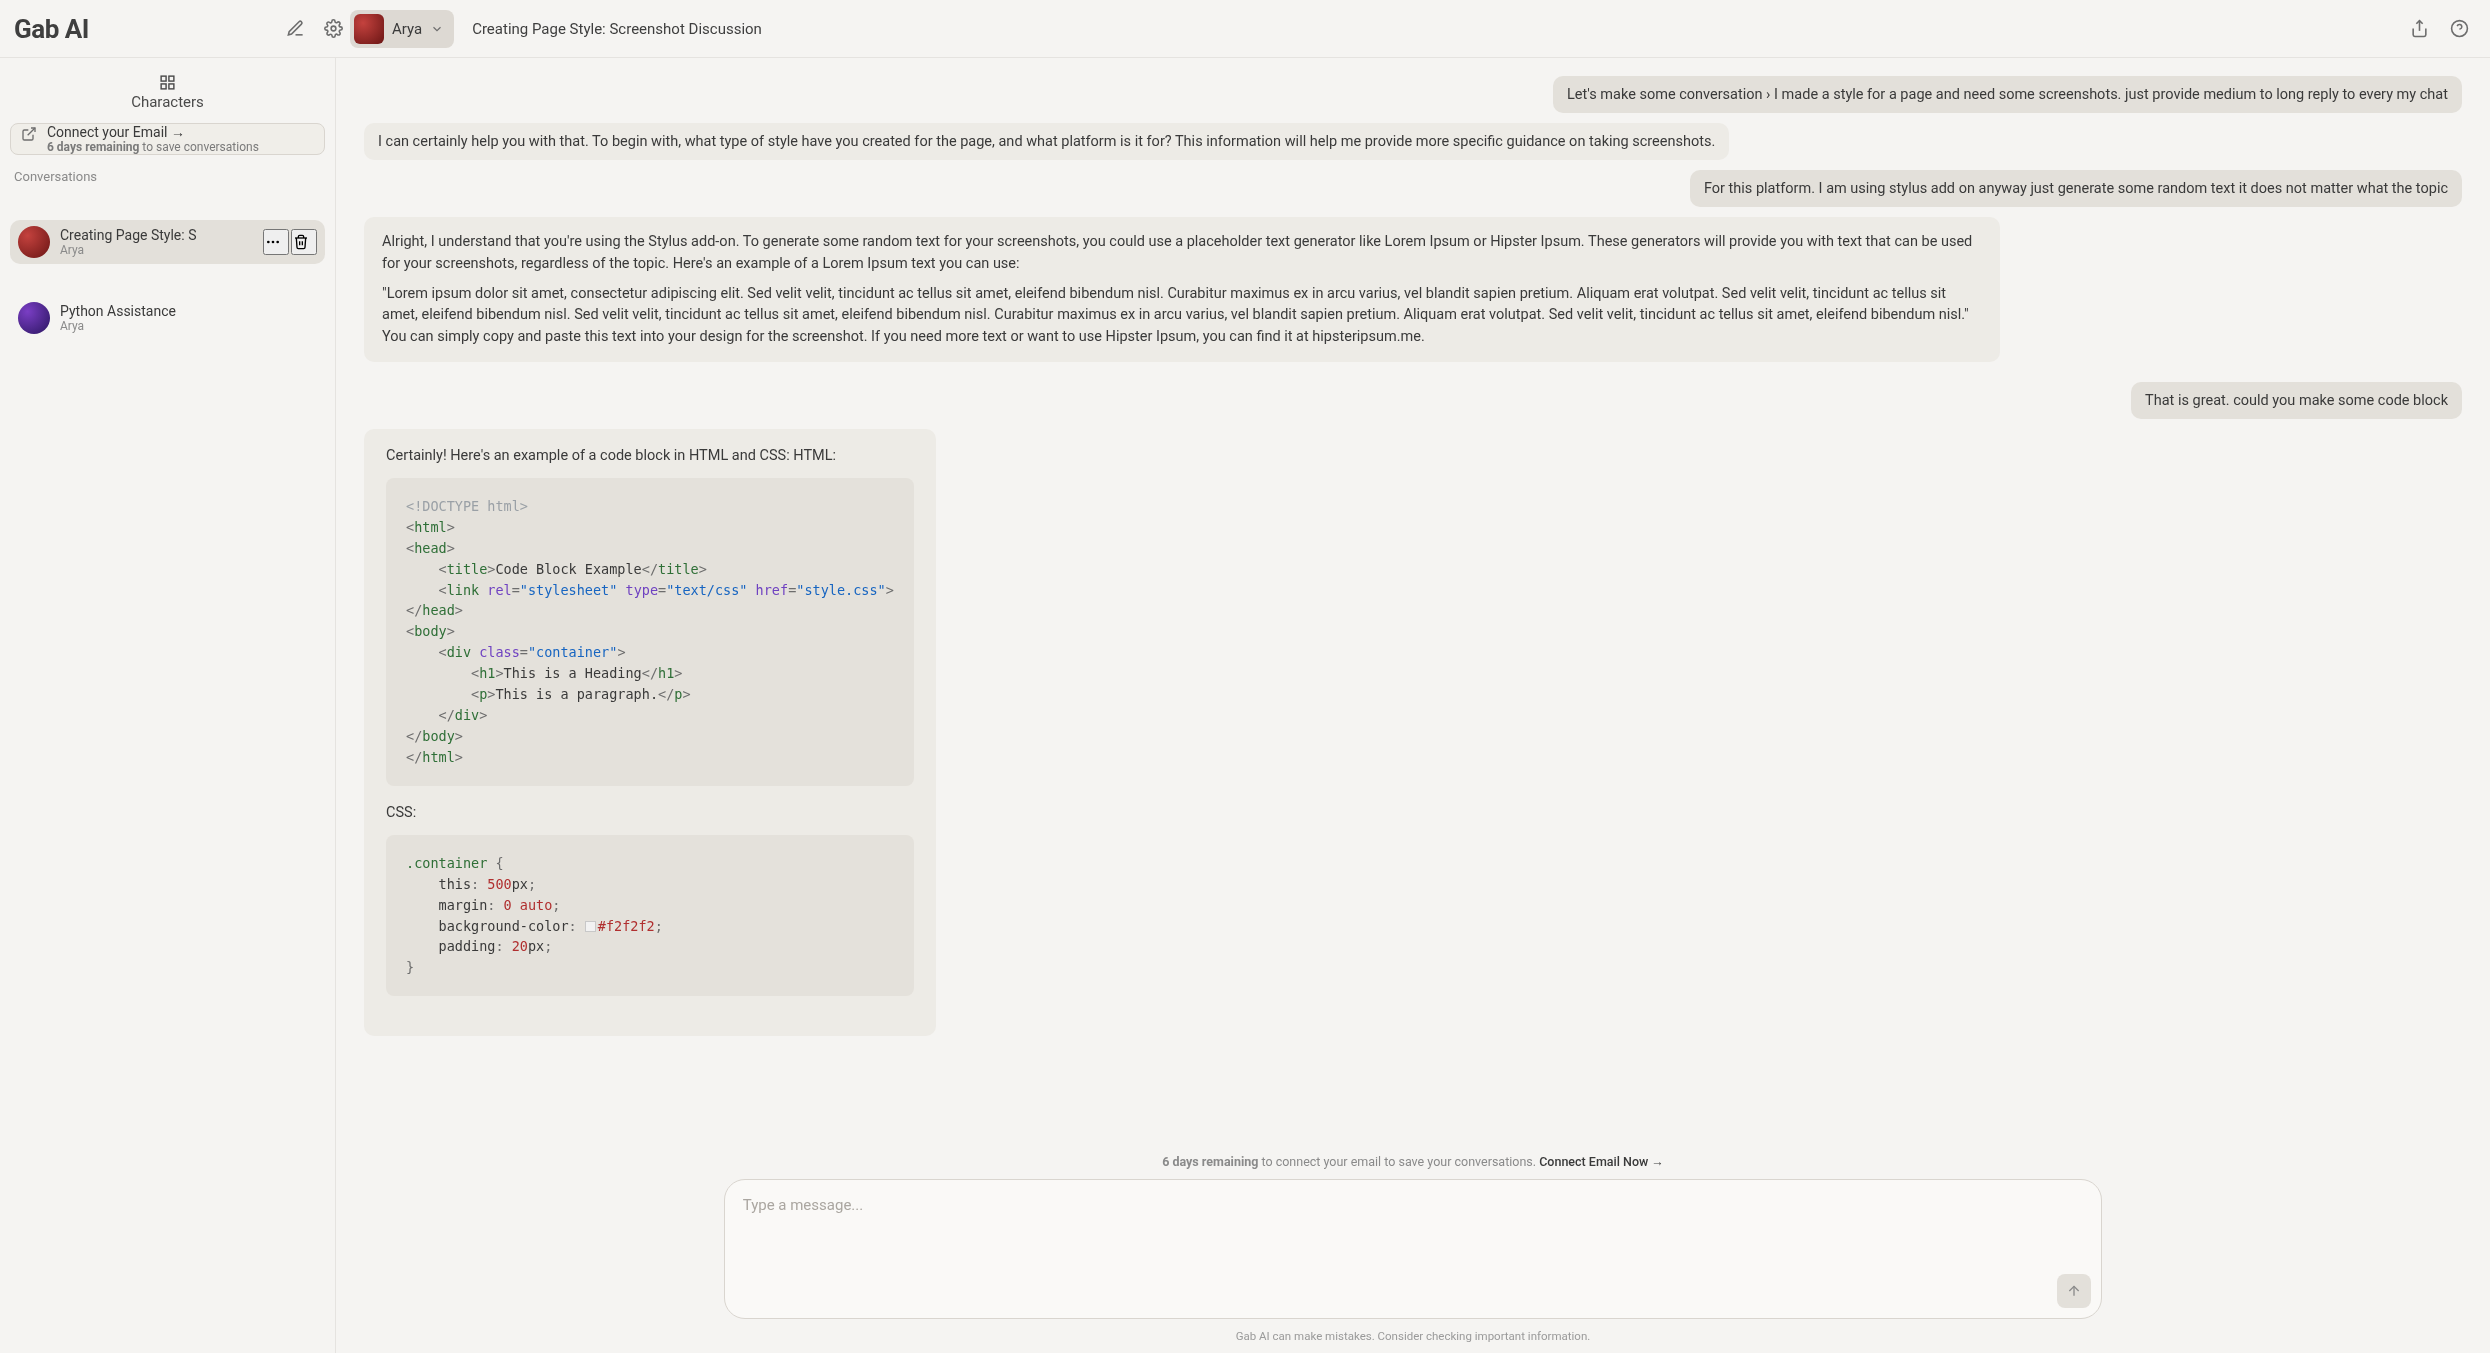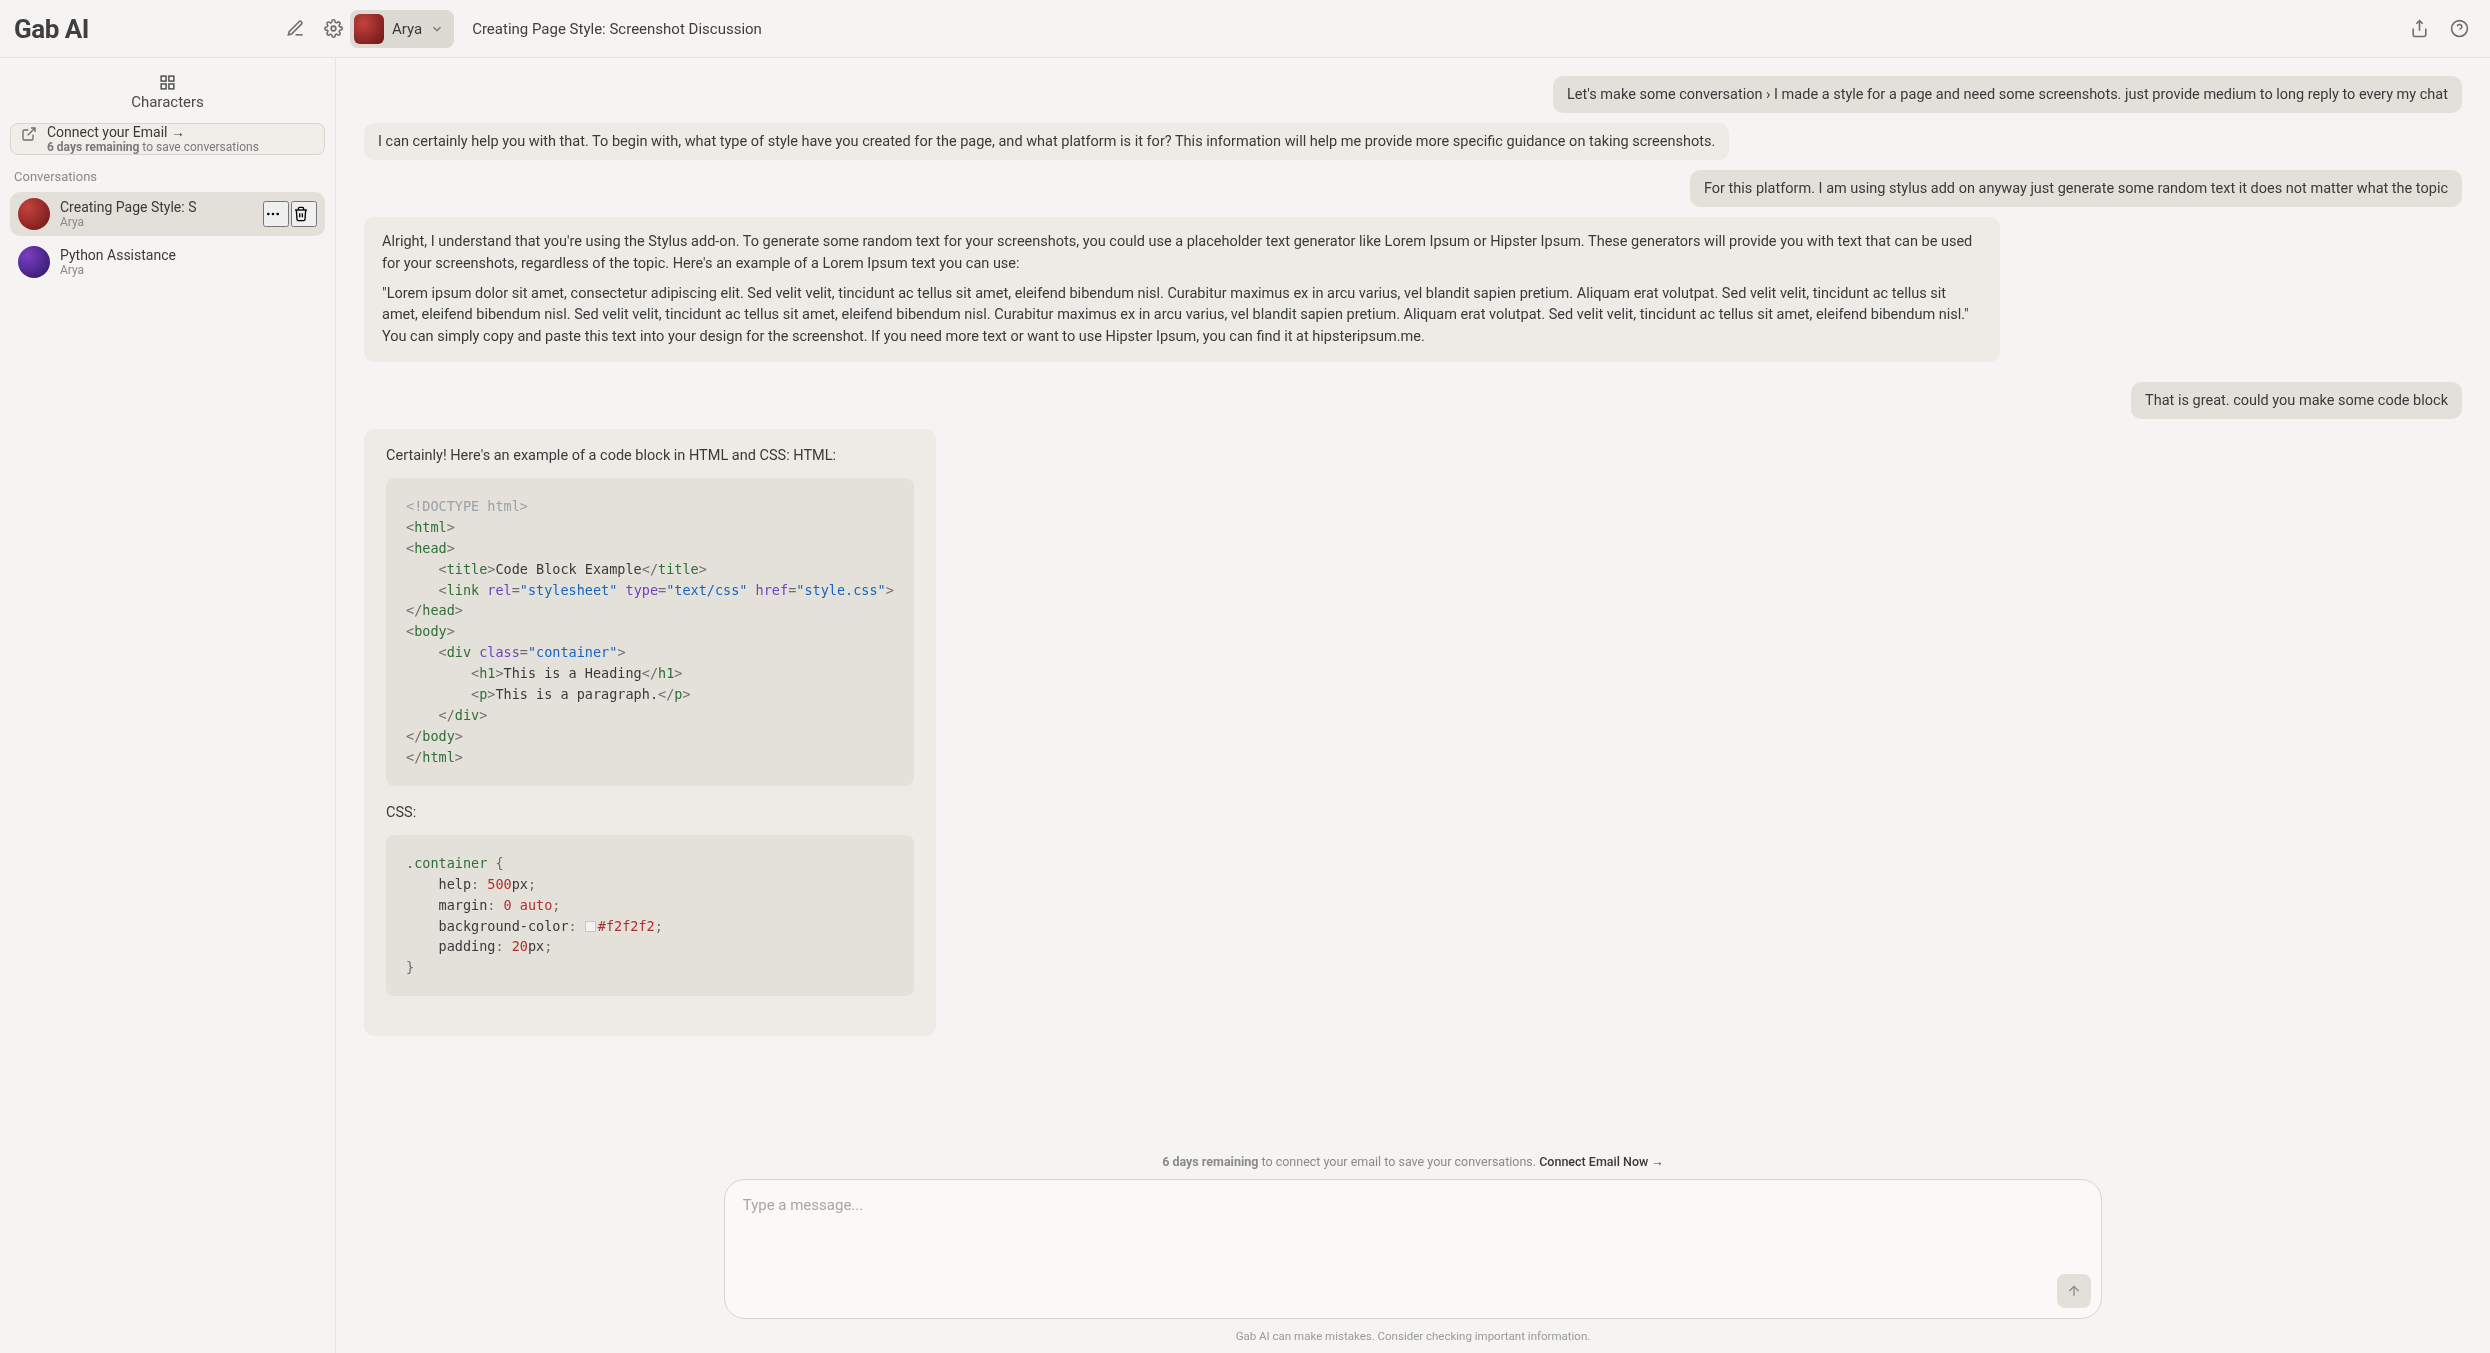--- a/index.html
+++ b/index.html
@@ -22,21 +22,21 @@
 
 
 .main { flex:1; display:flex; min-height:0; }
 .sidebar { width: 336px; border-right:1px solid #e5e3e0; display:flex; flex-direction:column; padding: 8px 10px; gap:4px; overflow-y:auto; }
 .side-section-label { display:flex; align-items:center; gap:2px; font-size:15px; color:#4a4a4a; padding:8px 6px; border-radius:6px;flex-direction:column; }
 .connect-card { border:1px solid #d9d5cf; border-radius:8px; padding:0 10px; display:flex; gap:10px; align-items:flex-start; background:#f0eee9; cursor:pointer; }
 .connect-card .ico { margin-top:2px; color:#6d6d6d; }
 .connect-card .line1 { font-size:14px; color:#3a3a3a; }
 .connect-card .line2 { font-size:12px; color:#7a7a7a; }
 .side-group { font-size:13px; color:#8a8a8a; padding:10px 4px 4px; }
-.conv-item { display:flex; align-items:center; gap:10px; padding:6px 8px; border-radius:10px; cursor:pointer; }
+.conv-item { display:flex; align-items:center; gap:10px; padding:6px 8px; border-radius:10px; cursor:pointer;margin-top:28px; }
 .conv-item.active { background:#e3e0da; }
 .conv-item .avatar { width:32px; height:32px; border-radius:50%; background: radial-gradient(circle at 30% 30%, #c4423e, #6a1514); flex-shrink:0; }
 .conv-item.alt .avatar { background: radial-gradient(circle at 30% 30%, #7a3ec4, #2a1560); }
 .conv-item .texts { flex:1; min-width:0; }
 .conv-item .title { font-size:14px; color:#3a3a3a; white-space:nowrap; overflow:hidden; text-overflow:ellipsis; }
 .conv-item .sub { font-size:12px; color:#8a8a8a; }
 .conv-item .row-icons { display:flex; gap:2px; }
 .conv-item .row-icons .icon-btn { width:26px; height:26px; }
 
 
@@ -231,21 +231,21 @@
     <span class="tok-punc">&lt;</span><span class="tok-tag">div</span> <span class="tok-attr">class</span><span class="tok-punc">=</span><span class="tok-str">"container"</span><span class="tok-punc">&gt;</span>
         <span class="tok-punc">&lt;</span><span class="tok-tag">h1</span><span class="tok-punc">&gt;</span><span class="tok-text">This is a Heading</span><span class="tok-punc">&lt;/</span><span class="tok-tag">h1</span><span class="tok-punc">&gt;</span>
         <span class="tok-punc">&lt;</span><span class="tok-tag">p</span><span class="tok-punc">&gt;</span><span class="tok-text">This is a paragraph.</span><span class="tok-punc">&lt;/</span><span class="tok-tag">p</span><span class="tok-punc">&gt;</span>
     <span class="tok-punc">&lt;/</span><span class="tok-tag">div</span><span class="tok-punc">&gt;</span>
 <span class="tok-punc">&lt;/</span><span class="tok-tag">body</span><span class="tok-punc">&gt;</span>
 <span class="tok-punc">&lt;/</span><span class="tok-tag">html</span><span class="tok-punc">&gt;</span></div>
 
           <p>CSS:</p>
 
           <div class="code-panel" style="margin-top:14px;"><span class="tok-sel">.container</span> <span class="tok-punc">{</span>
-    <span class="tok-prop">help</span><span class="tok-punc">:</span> <span class="tok-num">500</span><span class="tok-text">px</span><span class="tok-punc">;</span>
+    <span class="tok-prop">this</span><span class="tok-punc">:</span> <span class="tok-num">500</span><span class="tok-text">px</span><span class="tok-punc">;</span>
     <span class="tok-prop">margin</span><span class="tok-punc">:</span> <span class="tok-num">0 auto</span><span class="tok-punc">;</span>
     <span class="tok-prop">background-color</span><span class="tok-punc">:</span> <span class="swatch"></span><span class="tok-num">#f2f2f2</span><span class="tok-punc">;</span>
     <span class="tok-prop">padding</span><span class="tok-punc">:</span> <span class="tok-num">20</span><span class="tok-text">px</span><span class="tok-punc">;</span>
 <span class="tok-punc">}</span></div>
         </div>
       </div>
 
     </div>
 
     <div class="notice">

